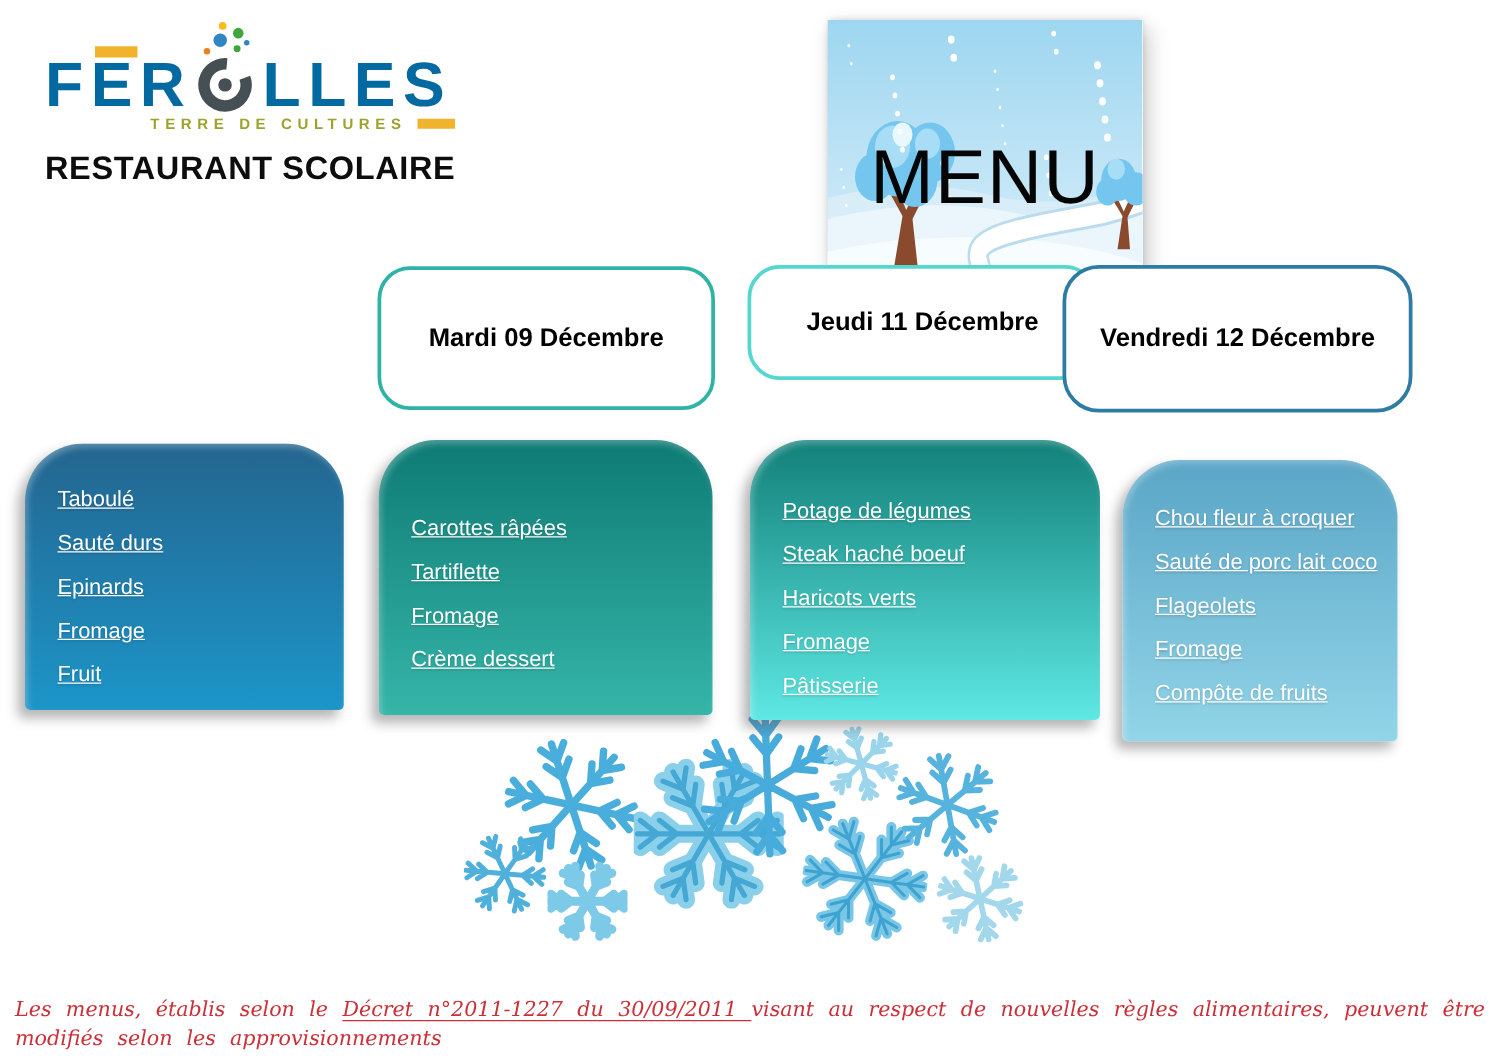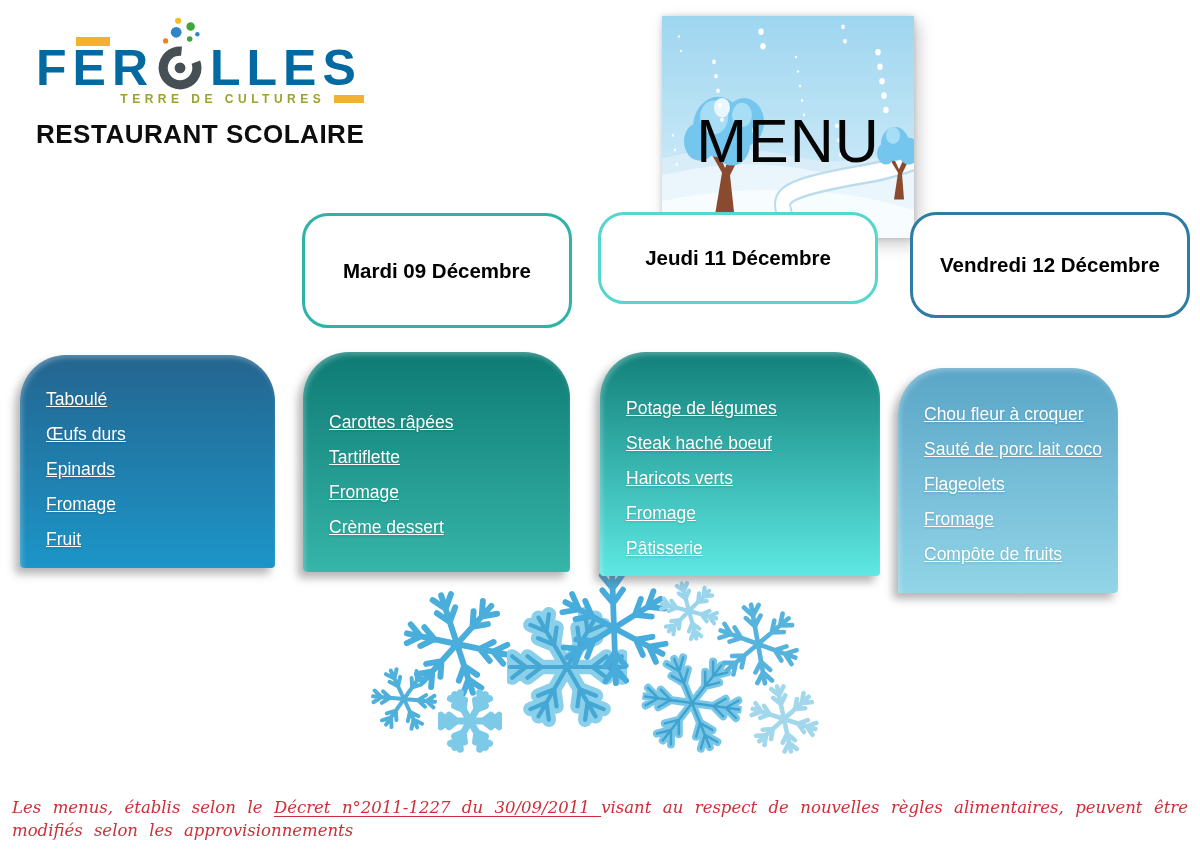--- a/index.html
+++ b/index.html
@@ -25,21 +25,21 @@
               align-items:center;justify-content:center;padding-top:28px;box-sizing:border-box;
               font-size:61px;color:#050505;letter-spacing:1px;font-weight:400;}
 
   
   .day-card{position:absolute;box-sizing:border-box;background:#fff;border:3px solid #999;
             border-radius:26px;display:flex;align-items:center;justify-content:center;
             font-size:20.5px;font-weight:700;color:#000;}
   .card0{left:22px;top:218px;width:250px;height:110px;border-color:#3e8cae;}
   .card1{left:302px;top:213px;width:270px;height:115px;border-color:#2fb3a6;}
   .card2{left:598px;top:212px;width:280px;height:92px;border-color:#55d6cf;}
-  .card3{left:910px;top:212px;width:280px;height:106px;border-color:#2e7ba3;}
+  .card3{left:850px;top:212px;width:280px;height:118px;border-color:#2e7ba3;border-radius:29px;}
 
   
   .menu-box{position:absolute;box-sizing:border-box;color:#fff;z-index:2;
             border-radius:46px 46px 4px 4px;
             box-shadow:-5px 6px 9px rgba(90,90,90,.45), inset 2px 3px 5px rgba(255,255,255,.28);}
   .menu-box ul{list-style:none;margin:0;padding:0 14px 0 26px;font-size:17.5px;line-height:35px;
                text-shadow:0 1px 2px rgba(0,0,0,.18);text-decoration:underline;}
   .box0{left:20px;top:355px;width:255px;height:213px;padding-top:27px;
         background:linear-gradient(180deg,#24658f 0%,#1c95c8 100%);}
   .box1{left:303px;top:352px;width:267px;height:220px;padding-top:53px;
@@ -160,21 +160,21 @@
   <div class="day-card card2">
     <span>Jeudi 11 Décembre</span>
   </div>
   <div class="day-card card3">
     <span>Vendredi 12 Décembre</span>
   </div>
 
   <div class="menu-box box0">
     <ul>
       <li>Taboulé</li>
-      <li>Œufs durs</li>
+      <li>Sauté durs</li>
       <li>Epinards</li>
       <li>Fromage</li>
       <li>Fruit</li>
     </ul>
   </div>
   <div class="menu-box box1">
     <ul>
       <li>Carottes râpées</li>
       <li>Tartiflette</li>
       <li>Fromage</li>

